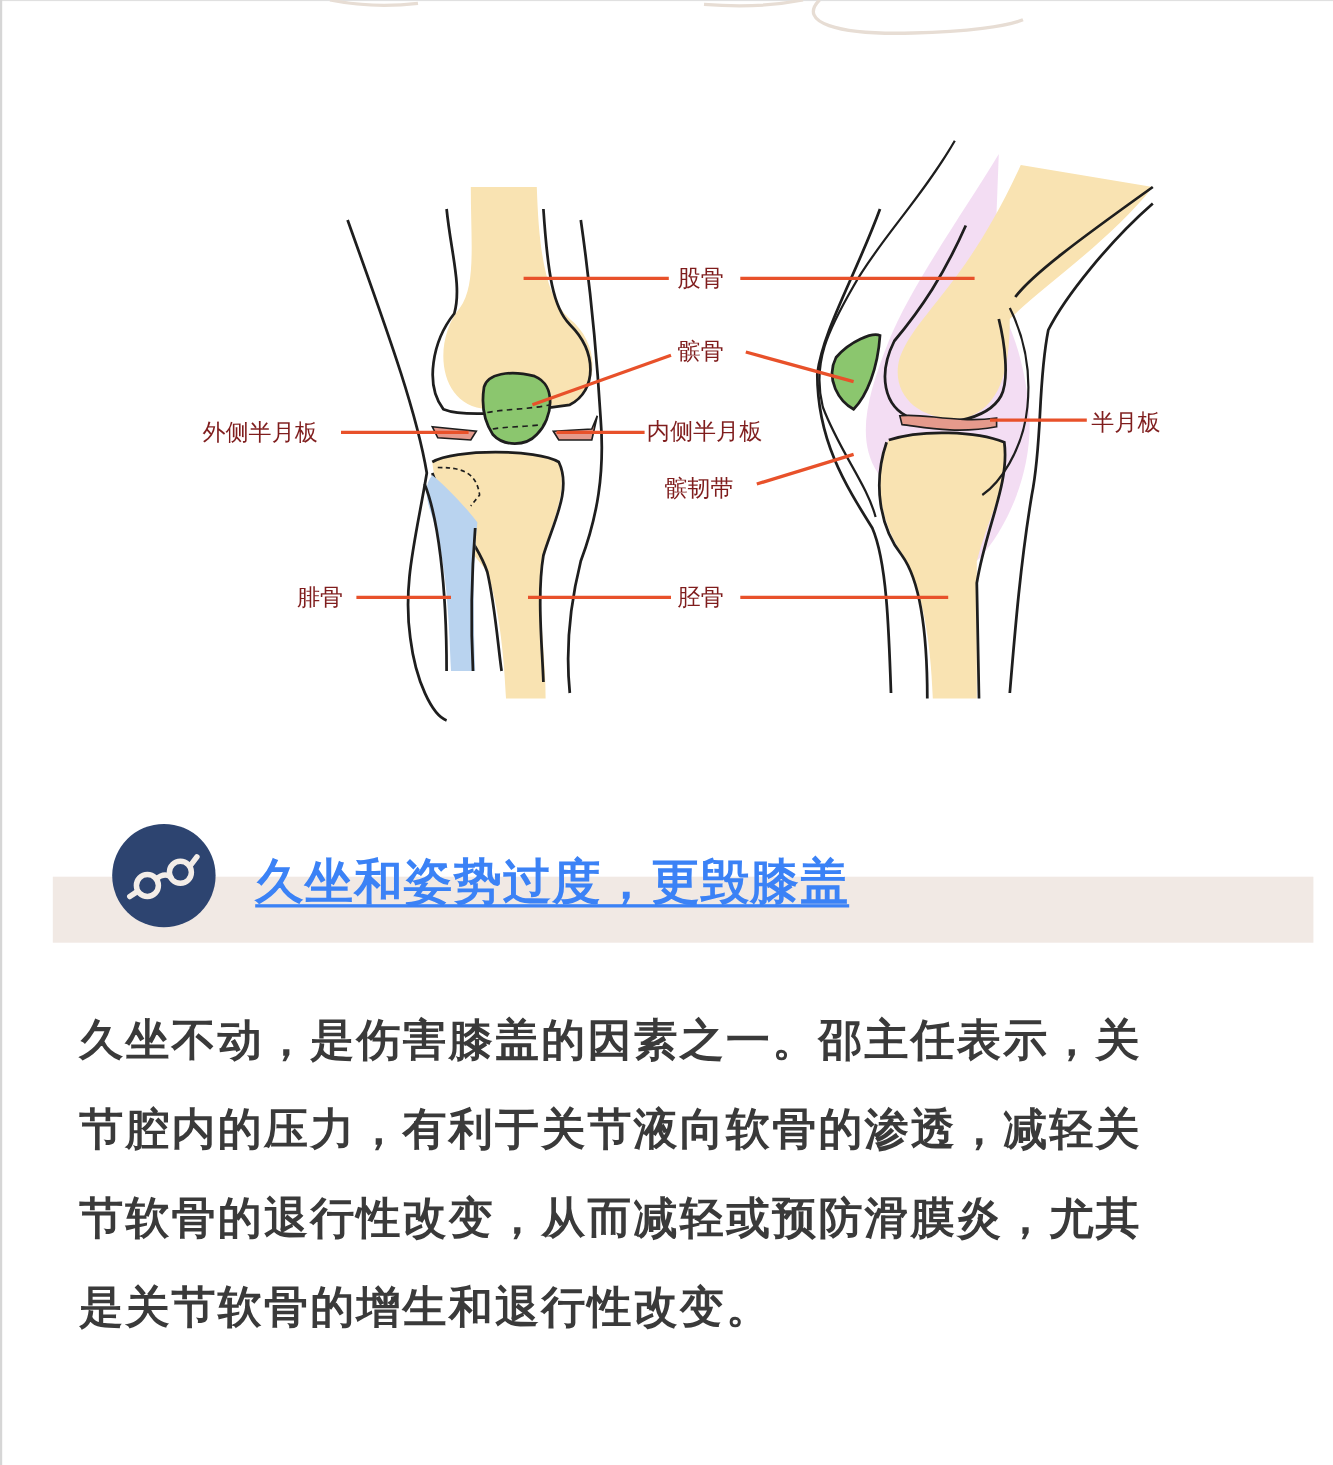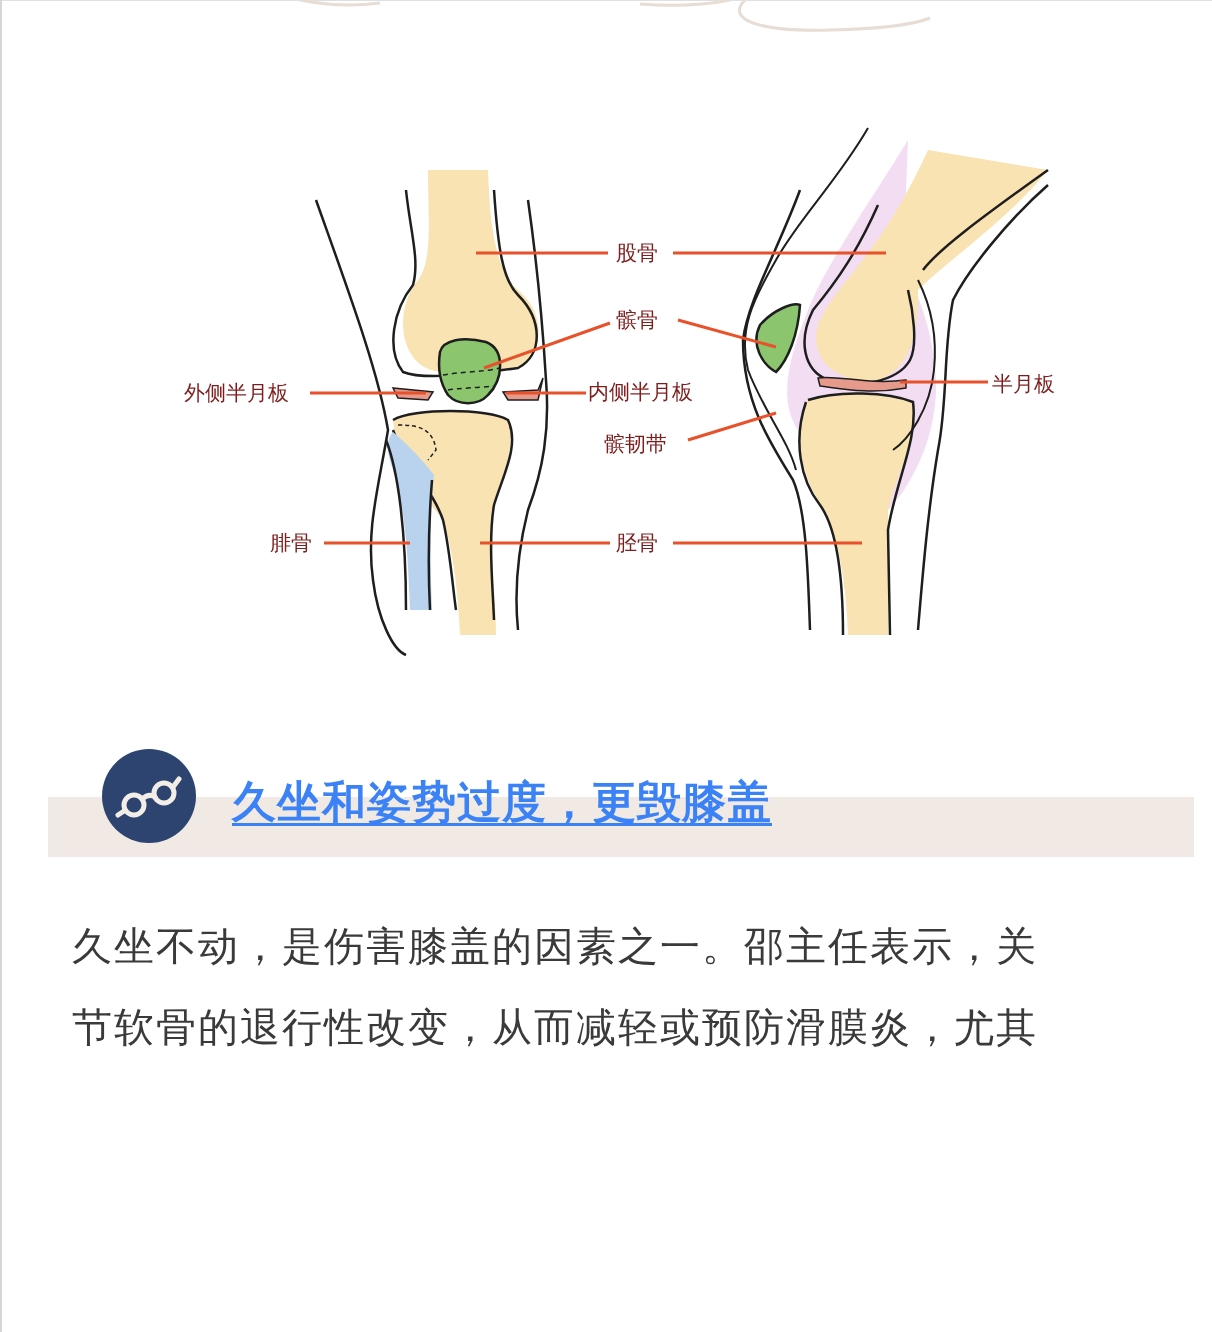--- a/index.html
+++ b/index.html
@@ -58,20 +58,21 @@
       text-underline-offset: 6px;
       white-space: nowrap;
       letter-spacing: 1px;
     }
     .body-text {
       position: absolute; left: 72px; top: 906px; width: 1100px;
       font-size: 40px;
       line-height: 81px;
       color: #3a3a3a;
       letter-spacing: 2px;
+      font-weight: bold;
     }
     .body-text p { margin: 0; }
   </style>
 </head>
 <body>
 
 <div class="frame-top"></div>
 <div class="frame-left"></div>
 
 <svg class="deco" width="1212" height="60" viewBox="0 0 1212 60">
@@ -165,14 +166,16 @@
       <path d="M40 50 Q47 44 53 48"></path>
       <line x1="22" y1="62" x2="16" y2="66"></line>
       <line x1="71" y1="38" x2="77" y2="30"></line>
     </g>
   </svg>
 </div>
 <div class="section-title">久坐和姿势过度，更毁膝盖</div>
 
 <div class="body-text">
   <p>久坐不动，是伤害膝盖的因素之一。邵主任表示，关</p>
+  <p>节腔内的压力，有利于关节液向软骨的渗透，减轻关</p>
   <p>节软骨的退行性改变，从而减轻或预防滑膜炎，尤其</p>
+  <p>是关节软骨的增生和退行性改变。</p>
 </div>
 
 </body></html>

